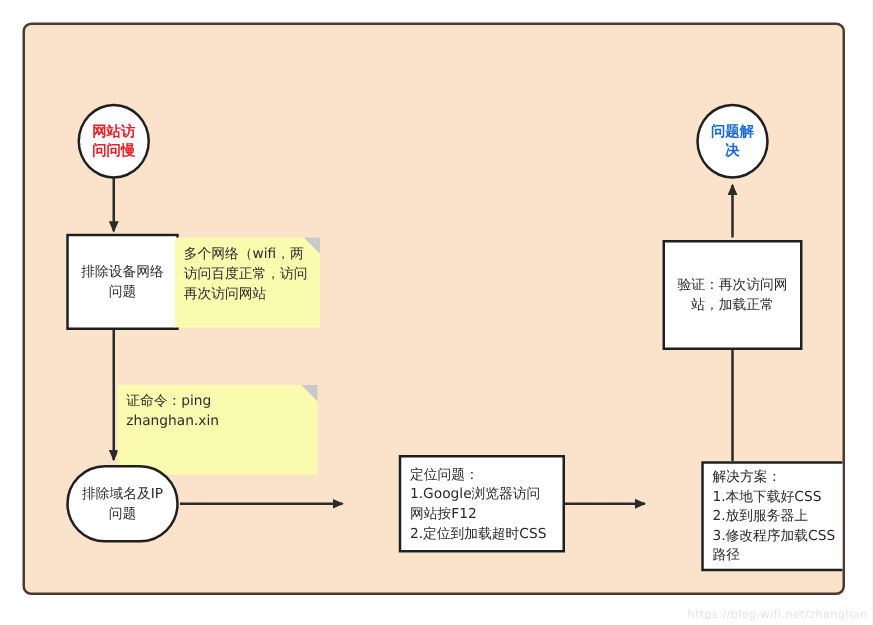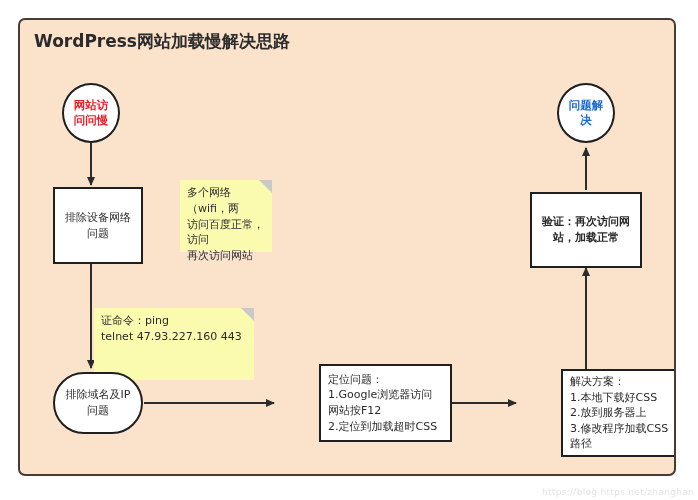--- a/index.html
+++ b/index.html
@@ -132,21 +132,20 @@
     white-space: nowrap;
   }
 </style>
 </head>
 <body>
 
 <div id="canvas">
 
   <div id="panel">
 
-    <div id="diagram-title">WordPress网站加载慢解决思路</div>
 
     <svg id="connectors" viewBox="0 0 658 458" xmlns="http://www.w3.org/2000/svg">
       <defs>
         <marker id="arrowhead" markerWidth="9" markerHeight="8" refX="8" refY="4" orient="auto" markerUnits="userSpaceOnUse">
           <path d="M0,0 L9,4 L0,8 z" fill="#2b2b2b"></path>
         </marker>
       </defs>
 
       <line x1="71" y1="121" x2="71" y2="165" stroke="#2b2b2b" stroke-width="2" marker-end="url(#arrowhead)"></line>
 
@@ -166,34 +165,34 @@
     </div>
 
     <div class="ellipse-node ellipse-end" style="left:537px; top:63px; width:58px; height:60px;">
       <span>问题解决</span>
     </div>
 
     <div class="rect-node" style="left:33px; top:167px; width:90px; height:77px;">
       <span class="node-text">排除设备网络问题</span>
     </div>
 
-    <div class="note" style="left:120px; top:160px; width:92px; height:72px;margin-left:40px;">
+    <div class="note" style="left:120px; top:170px; width:116px; height:72px;">
       <span class="fold"></span>
       <div class="note-text">
         <div>多个网络（wifi，两</div>
         <div>访问百度正常，访问</div>
         <div>再次访问网站</div>
       </div>
     </div>
 
     <div class="note" style="left:74px; top:288px; width:160px; height:72px;">
       <span class="fold"></span>
       <div class="note-text">
         <div>证命令：ping</div>
-        <div>telnet 47.93.227.160 443</div>
+        <div>zhanghan.xin</div>
       </div>
     </div>
 
     <div class="rect-node" style="left:33px; top:352px; width:90px; height:62px;border-radius:31px;">
       <span class="node-text">排除域名及IP问题</span>
     </div>
 
     <div class="rect-node align-left" style="left:255px; top:344px; width:133px; height:78px;margin-left:44px;">
       <div class="node-text">
         <div>定位问题：</div>
@@ -206,21 +205,21 @@
     <div class="rect-node align-left" style="left:497px; top:349px; width:147px; height:88px;margin-left:44px;">
       <div class="node-text">
         <div>解决方案：</div>
         <div>1.本地下载好CSS</div>
         <div>2.放到服务器上</div>
         <div>3.修改程序加载CSS</div>
         <div>路径</div>
       </div>
     </div>
 
-    <div class="rect-node" style="left:510px; top:172px; width:112px; height:76px;font-weight:bold;">
+    <div class="rect-node" style="left:510px; top:172px; width:112px; height:88px;">
       <span class="node-text">验证：再次访问网站，加载正常</span>
     </div>
 
   </div>
 
-  <div id="watermark">https://blog.https.net/zhanghan</div>
+  <div id="watermark">https://blog.wifi.net/zhanghan</div>
 
 </div>
 
 </body></html>

